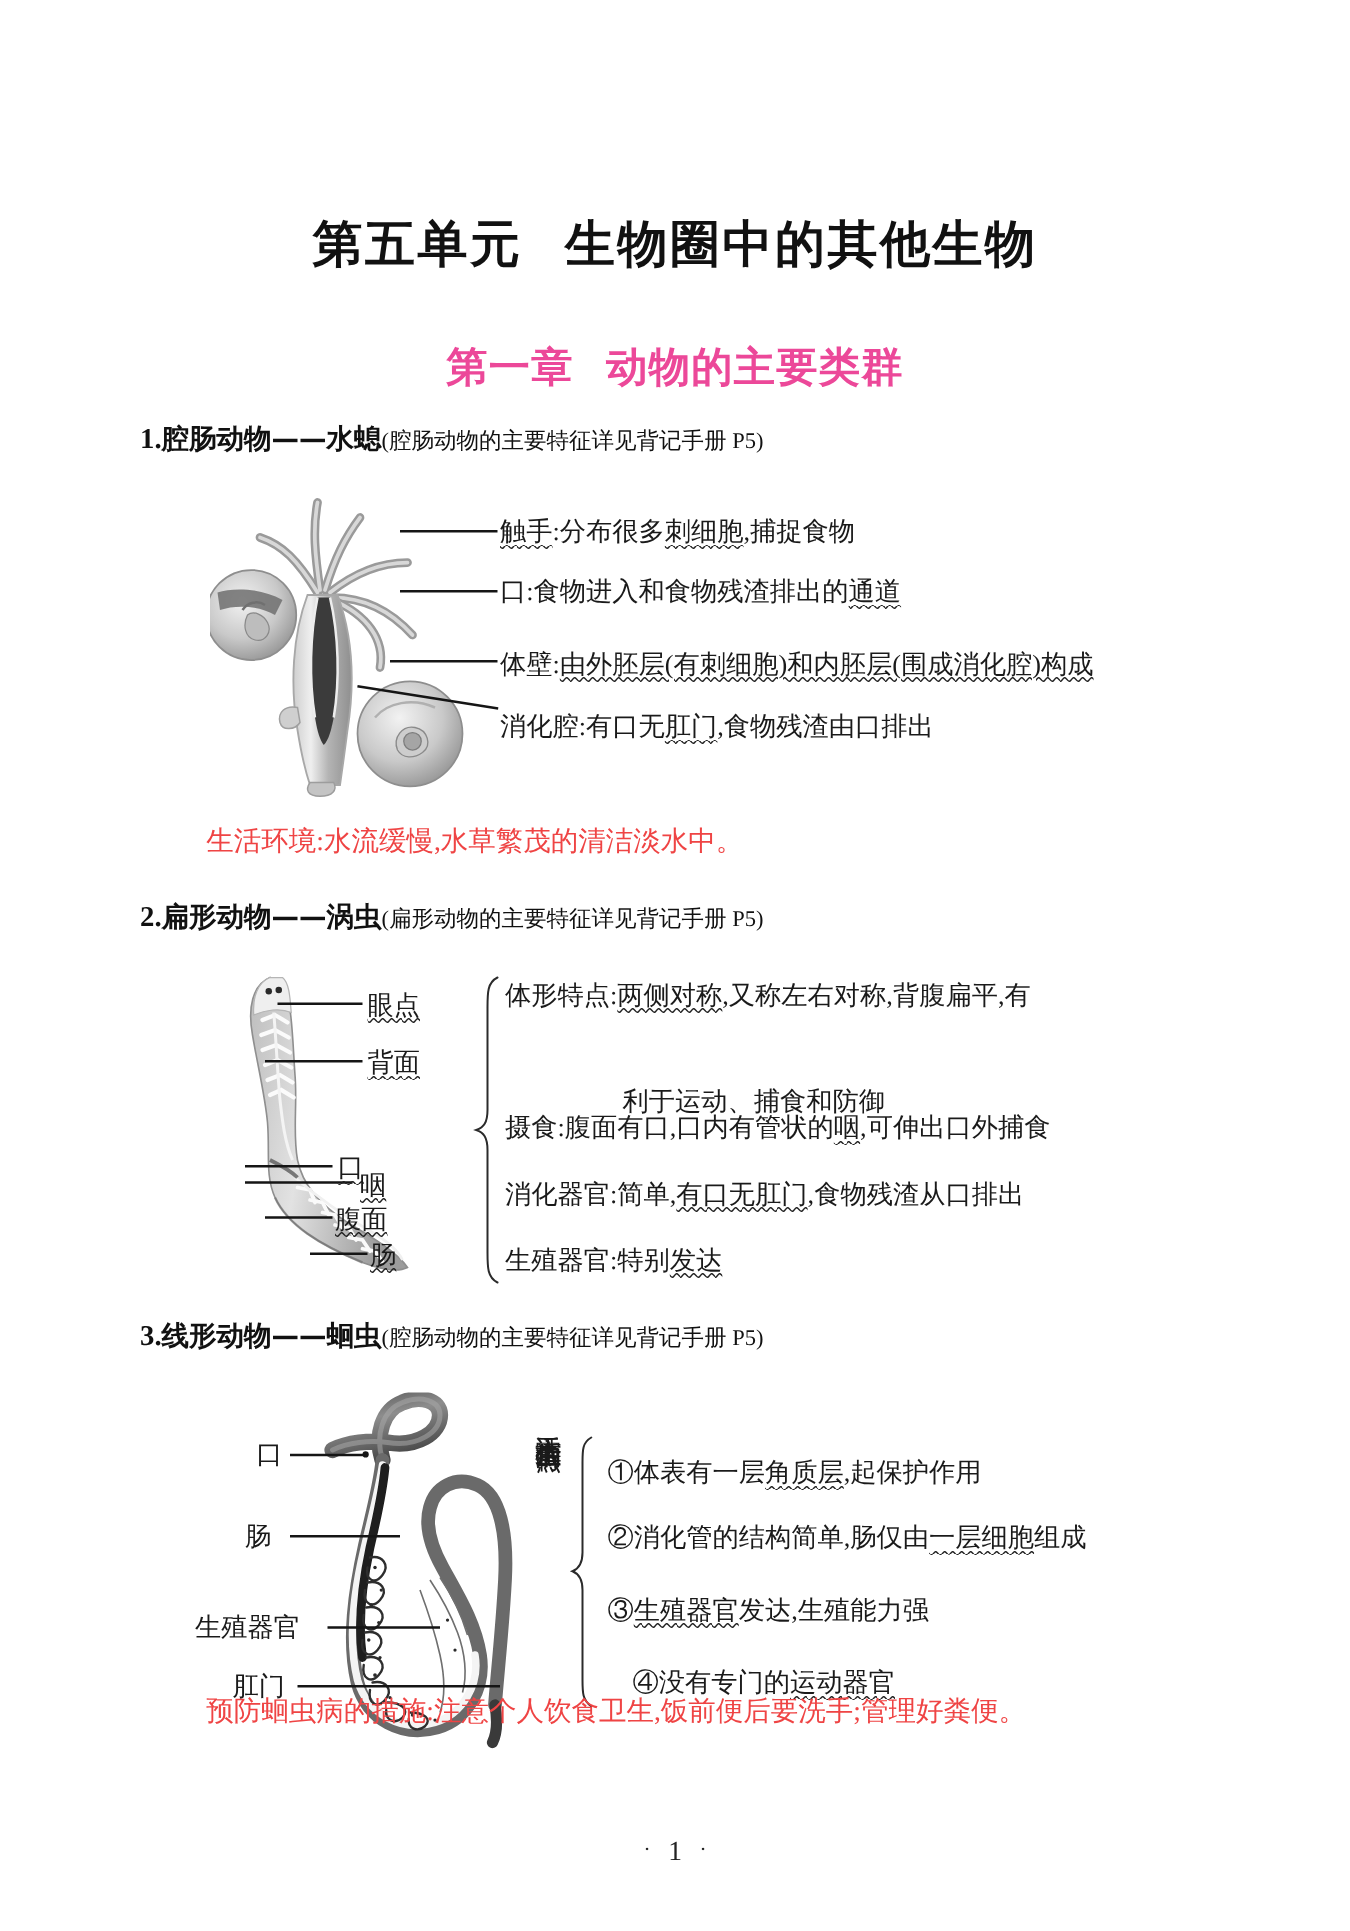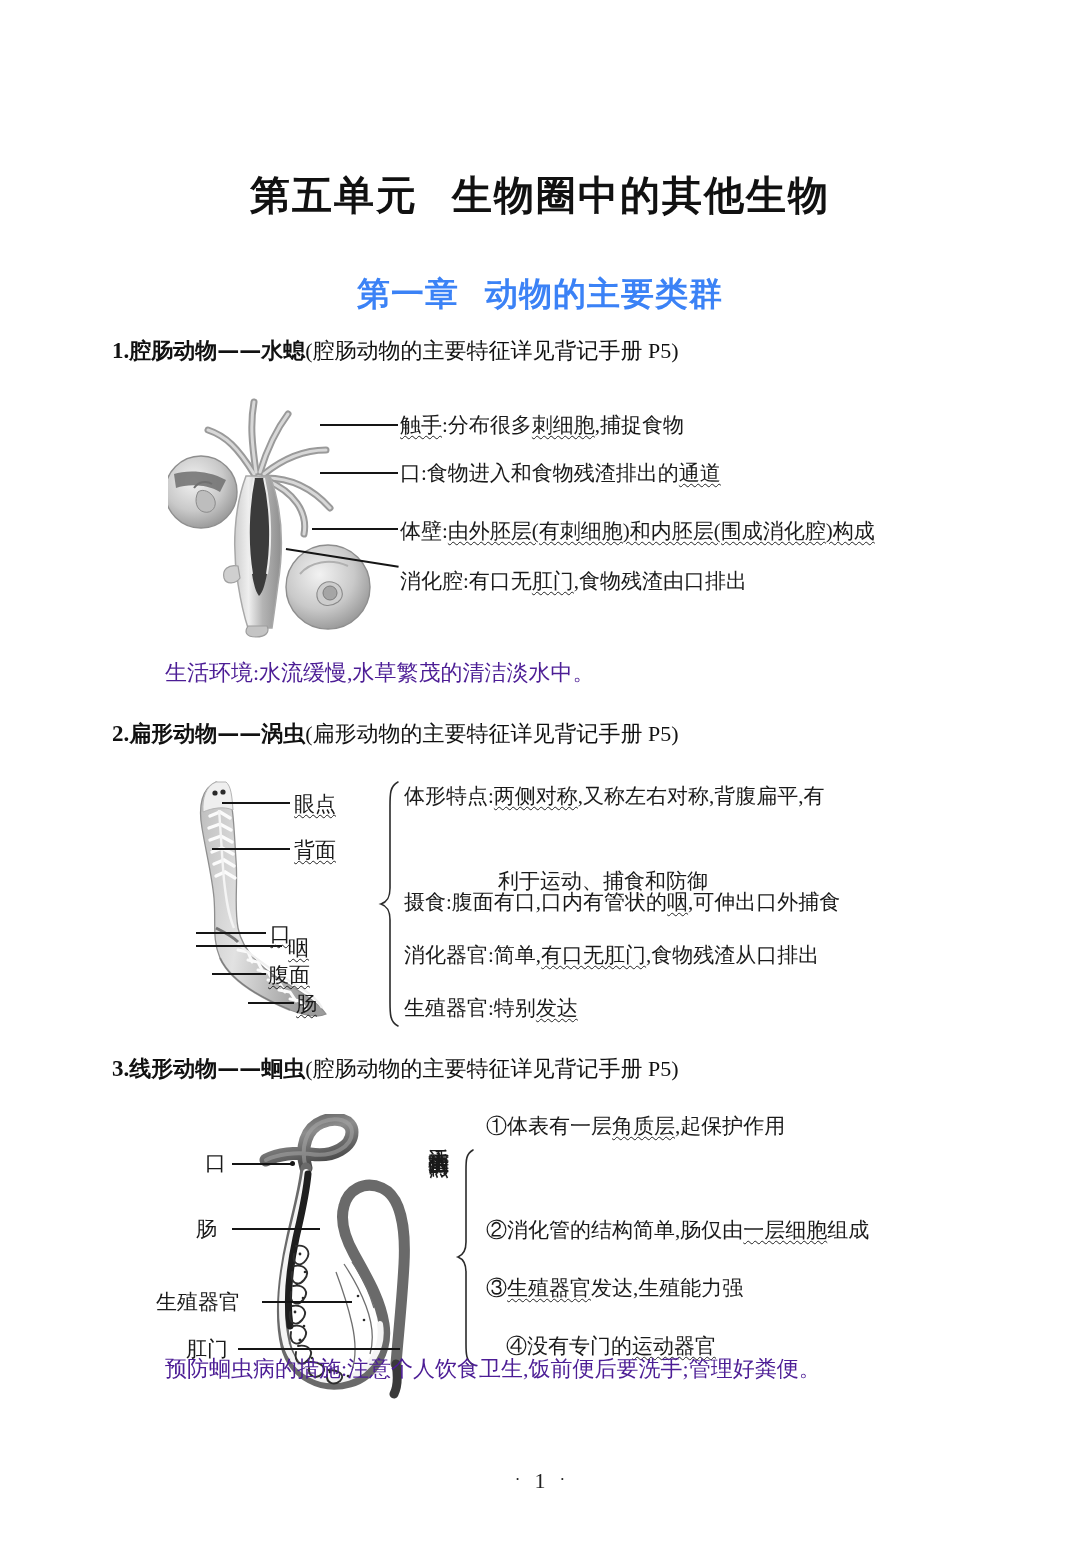--- a/index.html
+++ b/index.html
@@ -36,21 +36,21 @@
 
   .chapter-title {
     position: absolute;
     left: 0; right: 0;
     top: 236px;
     text-align: center;
     font-family: "Liberation Serif", "DejaVu Serif", serif;
     font-weight: 700;
     font-size: 33px;
     letter-spacing: 1px;
-    color: #3b82f6;
+    color: #ec4899;
   }
   .chapter-title .gap { display: inline-block; width: 26px; }
 
   
   .sec-head {
     position: absolute;
     left: 112px;
     font-size: 23px;
     white-space: nowrap;
     color: #111;
@@ -61,29 +61,29 @@
   }
   .sec-head .bold-cn {
     font-family: "DejaVu Sans", "Liberation Sans", sans-serif;
     font-weight: 700;
     font-size: 22px;
     letter-spacing: 0px;
   }
   .sec-head .paren {
     font-family: "Liberation Serif", "DejaVu Serif", serif;
     font-weight: 400;
-    font-size: 22px;
+    font-size: 18px;
   }
 
   
   .btxt {
     position: absolute;
     font-size: 22px;
     white-space: nowrap;
-    color: #4c1d95;
+    color: #ef4444;
     font-family: "Liberation Serif", "DejaVu Serif", serif;
   }
   .lbl {
     position: absolute;
     font-size: 21px;
     white-space: nowrap;
     color: #1a1a1a;
     font-family: "Liberation Serif", "DejaVu Serif", serif;
   }
 
@@ -397,21 +397,21 @@
   <div class="lbl" style="left:186px; top:1299px;">肛门</div>
 
   <div class="vtext" style="left:427px; top:1096px; height:252px;">适于寄生生活的特点</div>
 
   <div class="brace" style="left:455px; top:1112px;">
     <svg width="24" height="220" viewBox="0 0 24 220">
       <path d="M18,2 C11,6 11,12 11,22 L11,94 C11,103 8,107 3,109 C8,111 11,115 11,124 L11,196 C11,206 11,212 18,217" fill="none" stroke="#2b2b2b" stroke-width="1.6" stroke-linecap="round"></path>
     </svg>
   </div>
 
-  <div class="lbl" style="left:486px; top:1076px;">
+  <div class="lbl" style="left:486px; top:1128px;">
     ①体表有一层<span class="wv">角质层</span>,起保护作用
   </div>
   <div class="lbl" style="left:486px; top:1180px;">
     ②消化管的结构简单,肠仅由<span class="wv">一层细胞</span>组成
   </div>
   <div class="lbl" style="left:486px; top:1238px;">
     ③<span class="wv">生殖器官</span>发达,生殖能力强
   </div>
   <div class="lbl" style="left:506px; top:1296px;text-align:right;">
     ④没有专门的<span class="wv">运动器官</span>

